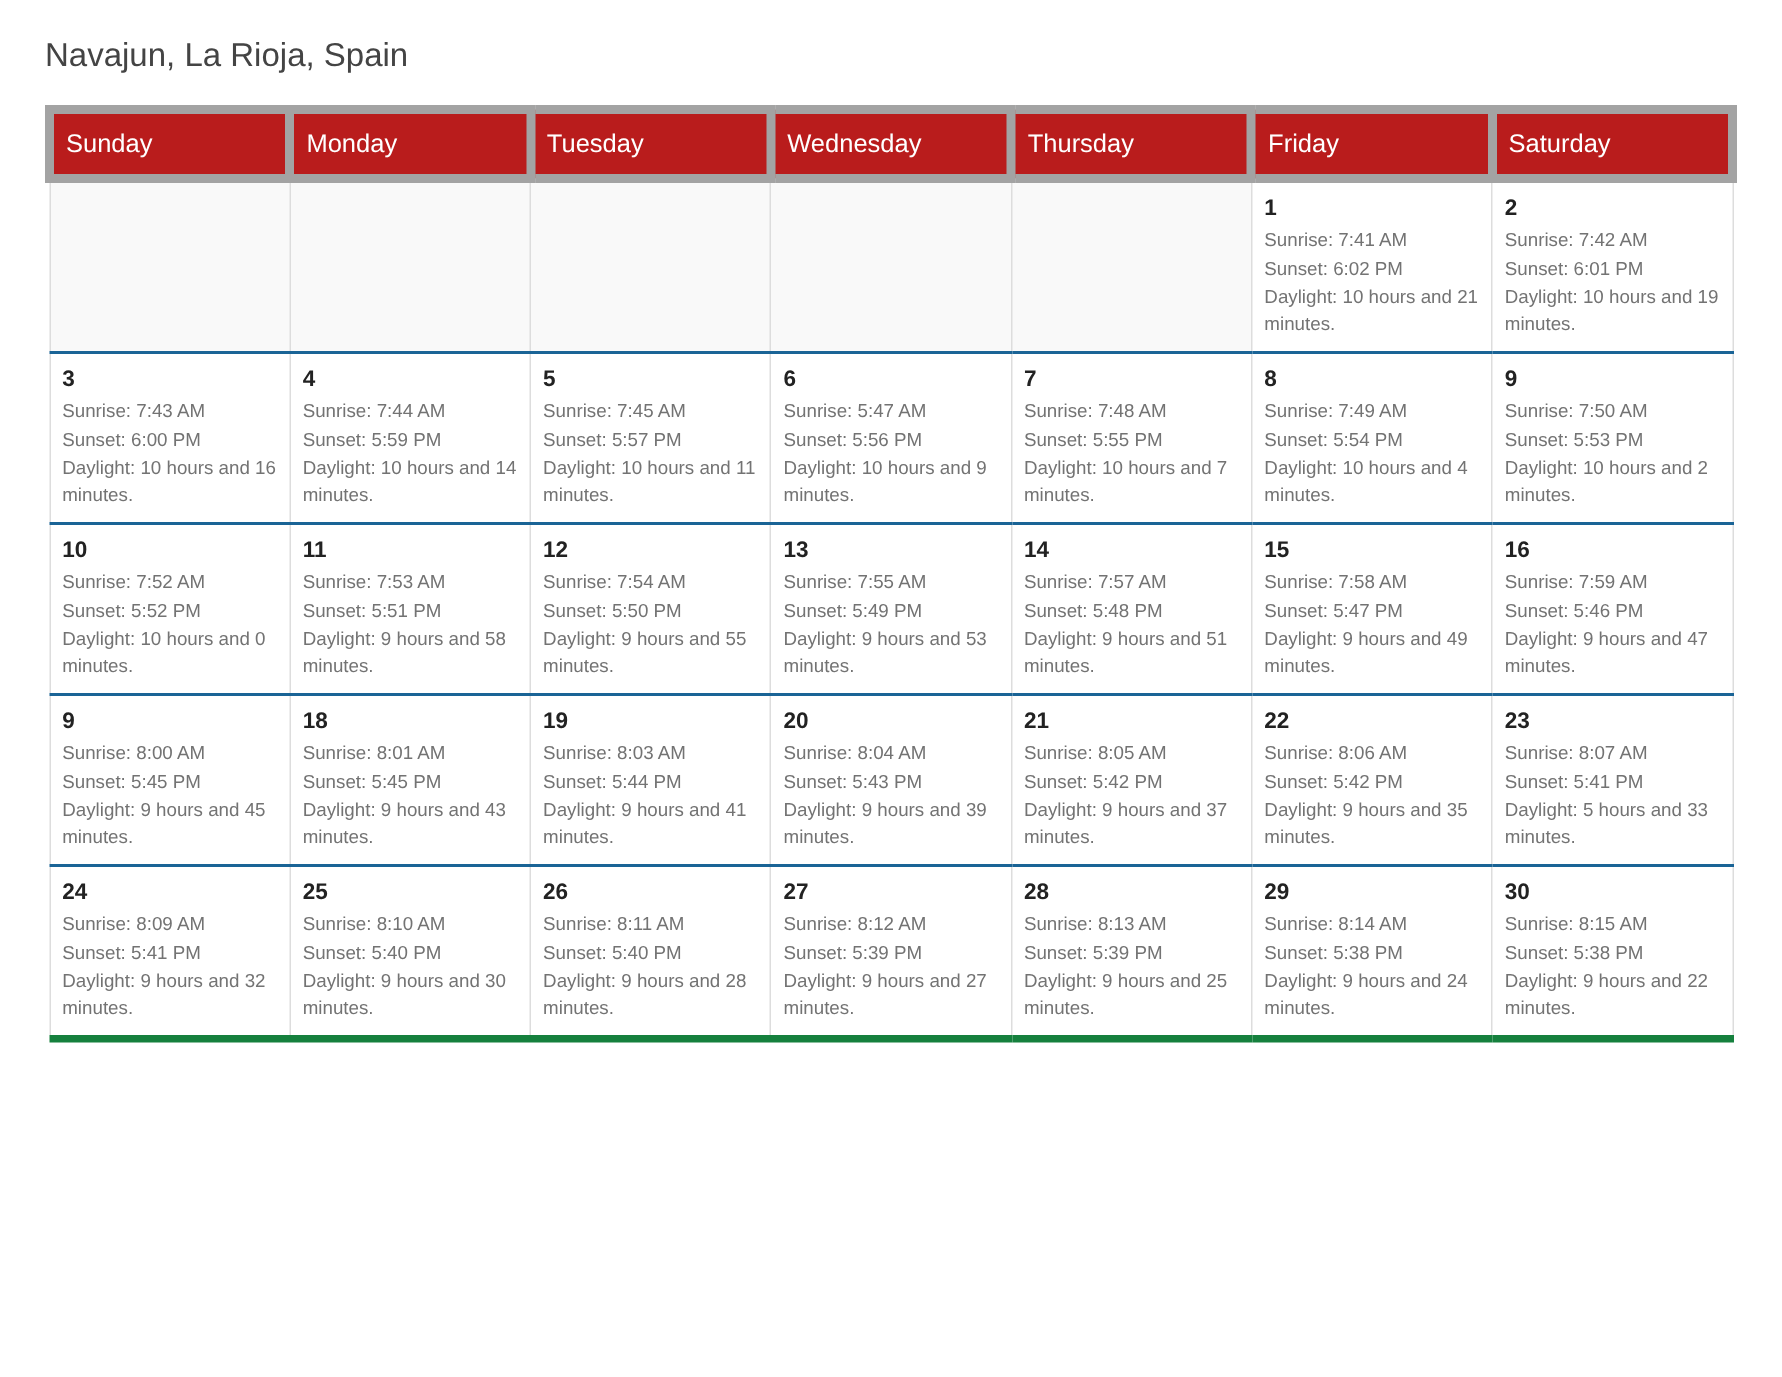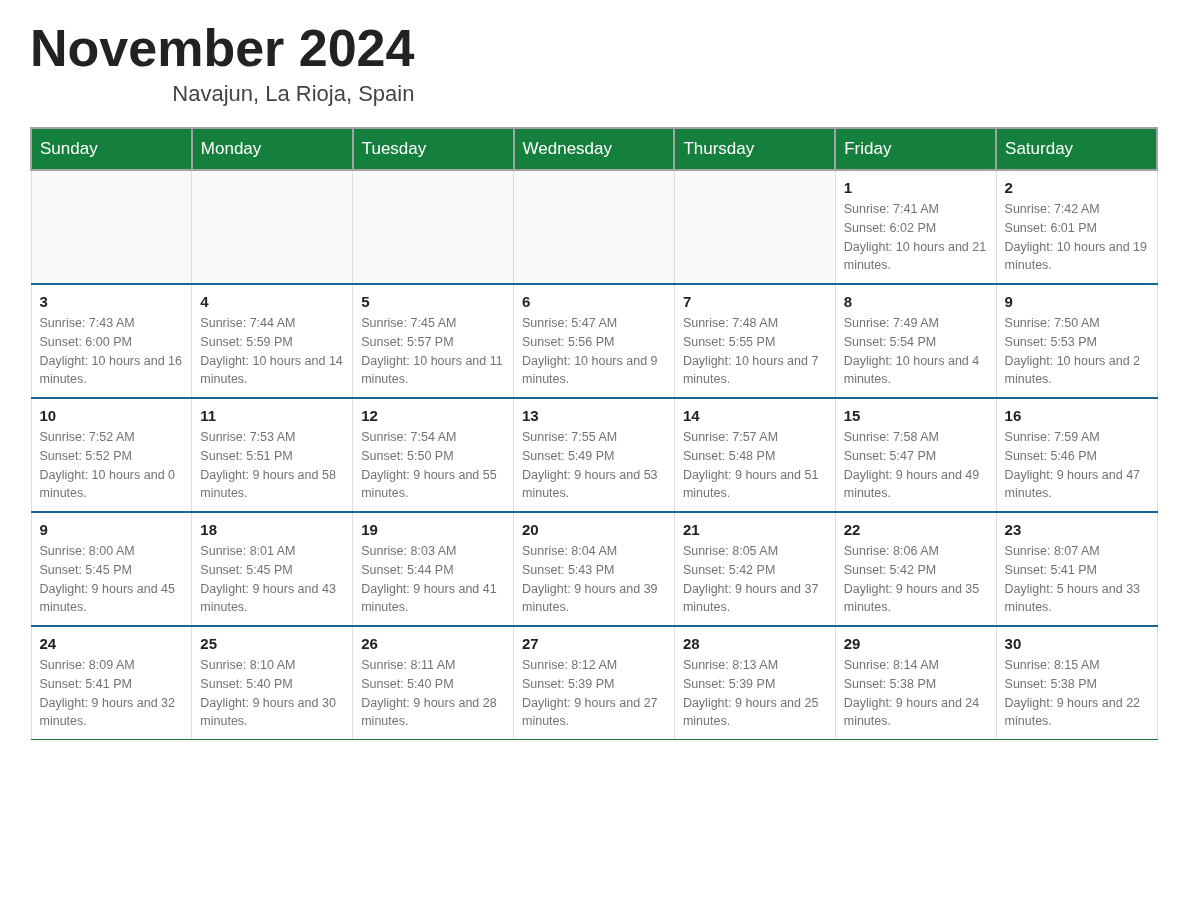--- a/index.html
+++ b/index.html
@@ -28,48 +28,48 @@
     .location {
       font-size: 22px;
       color: #444;
       margin-top: 4px;
     }
     .calendar {
       width: 100%;
       border-collapse: collapse;
     }
     .calendar th {
-      background-color: #15803d;
+      background-color: #b91c1c;
       color: #fff;
       padding: 10px 8px;
       font-size: 17px;
       font-weight: normal;
       text-align: left;
-      border: 2px solid #a3a3a3;
+      border: 6px solid #a3a3a3;
     }
     .calendar td {
       vertical-align: top;
       padding: 8px 8px;
       border: 1px solid #ccc;
       width: 14.28%;
       font-size: 13px;
       color: #333;
       min-height: 110px;
     }
     .calendar tr td {
       border-top: 2px solid #1a6496;
       border-bottom: none;
       border-left: 1px solid #ddd;
       border-right: none;
     }
     .calendar td:last-child {
       border-right: 1px solid #ddd;
     }
     .calendar tbody tr:last-child td {
-      border-bottom: 1px solid #15803d;
+      border-bottom: 5px solid #15803d;
     }
     .day-num {
       font-size: 15px;
       font-weight: bold;
       color: #222;
       margin-bottom: 4px;
       display: block;
     }
     .day-info {
       font-size: 12.5px;
@@ -112,21 +112,20 @@
       font-size: 30px;
       font-weight: bold;
       color: #1a6496;
     }
   </style>
 </head>
 <body>
 
 <div class="header">
   <div class="title-area">
-    <div class="month-title">November 2024</div>
     <div class="location">Navajun, La Rioja, Spain</div>
   </div>
 </div>
 
 <table class="calendar">
   <thead>
     <tr>
       <th>Sunday</th>
       <th>Monday</th>
       <th>Tuesday</th>

